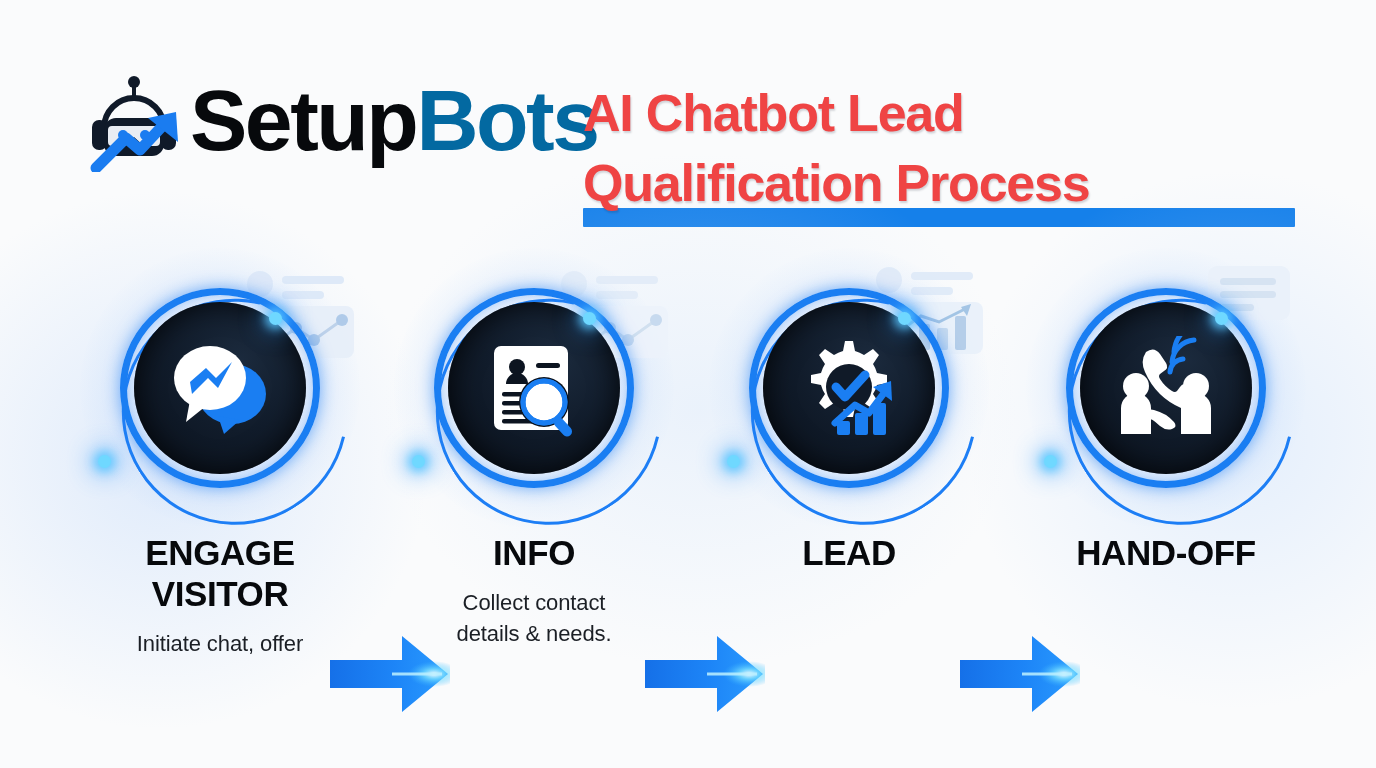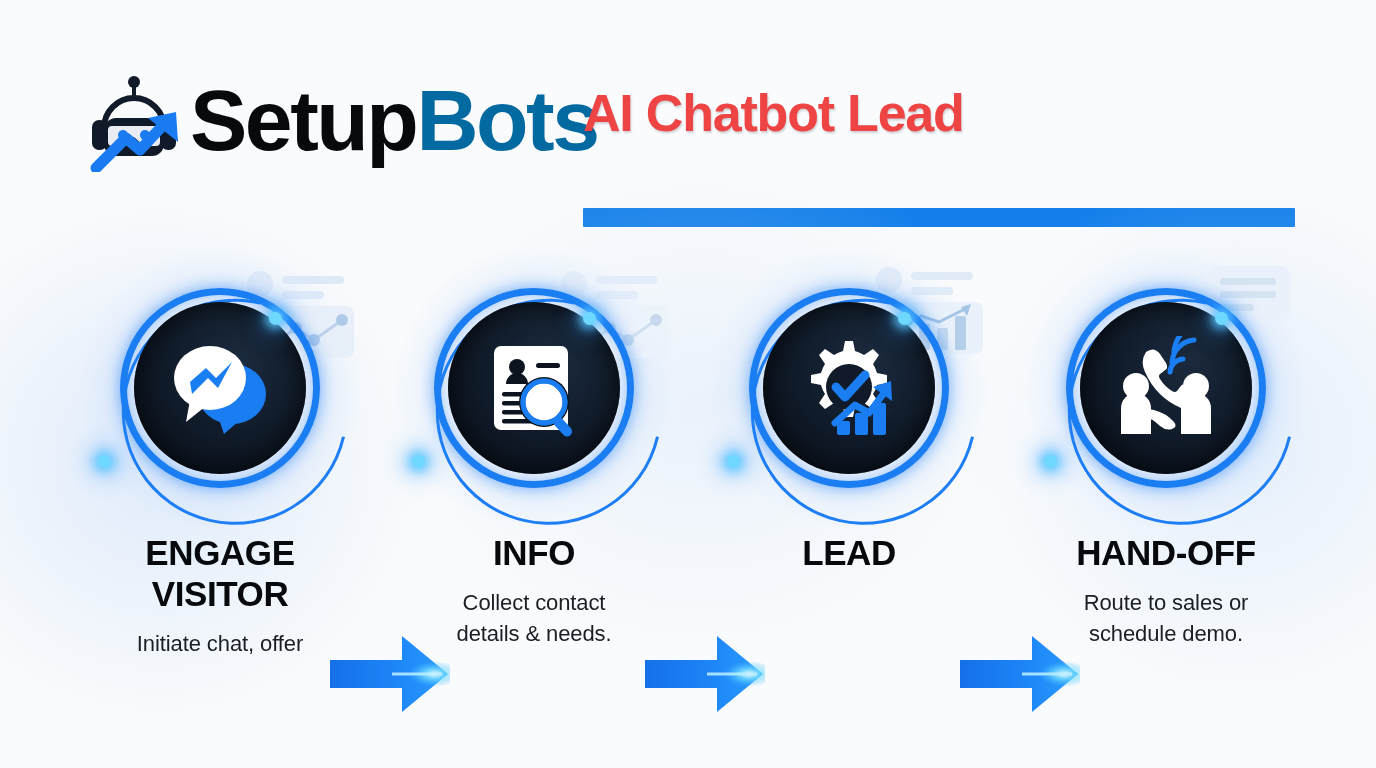--- a/index.html
+++ b/index.html
@@ -125,20 +125,21 @@
       </svg>
     </div>
     <div class="logo-text">
       <span class="logo-setup">Setup</span><span class="logo-bots">Bots</span>
     </div>
   </div>
 
   <div class="title-block">
     <div class="title-underline"></div>
     <div class="title-line">AI Chatbot Lead</div>
+    <div class="title-line">Qualification Process</div>
   </div>
 </div>
 
 <div class="steps">
 
   <div class="step s1">
     <div class="circle-area">
       <div class="halo"></div>
       <div class="deco d1">
         <svg width="120" height="100" viewBox="0 0 120 100">
@@ -305,24 +306,20 @@
           <path d="M30 80 q10 2 18 10 q6 5 12 3 q6 -2 2 -7 q-8 -9 -20 -12 q-8 -2 -12 6 z" fill="#ffffff"></path>
         </svg>
       </div>
       <div class="node tr"></div>
       <div class="node bl"></div>
     </div>
     <div class="step-title">
       <div>HAND-OFF</div>
       <div></div>
     </div>
-    <div class="step-desc">
-      <div>Route to sales or</div>
-      <div>schedule demo.</div>
-    </div>
   </div>
 
   <div class="arrow a1">
     <svg width="120" height="84" viewBox="0 0 120 84">
       <defs>
         <linearGradient id="ag1" x1="0" y1="0" x2="1" y2="0">
           <stop offset="0%" stop-color="#1570e8"></stop>
           <stop offset="55%" stop-color="#1d85f7"></stop>
           <stop offset="100%" stop-color="#2a9bff"></stop>
         </linearGradient>

